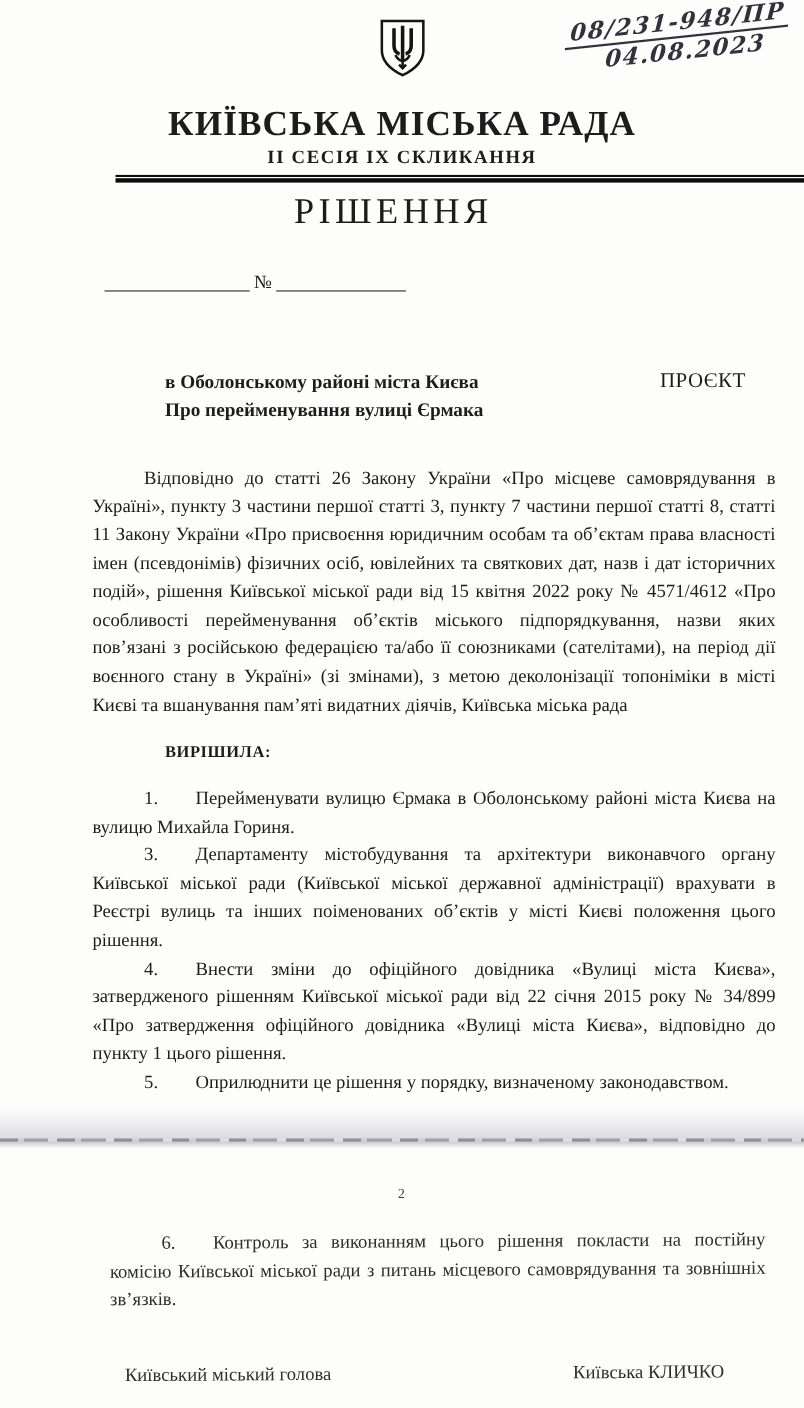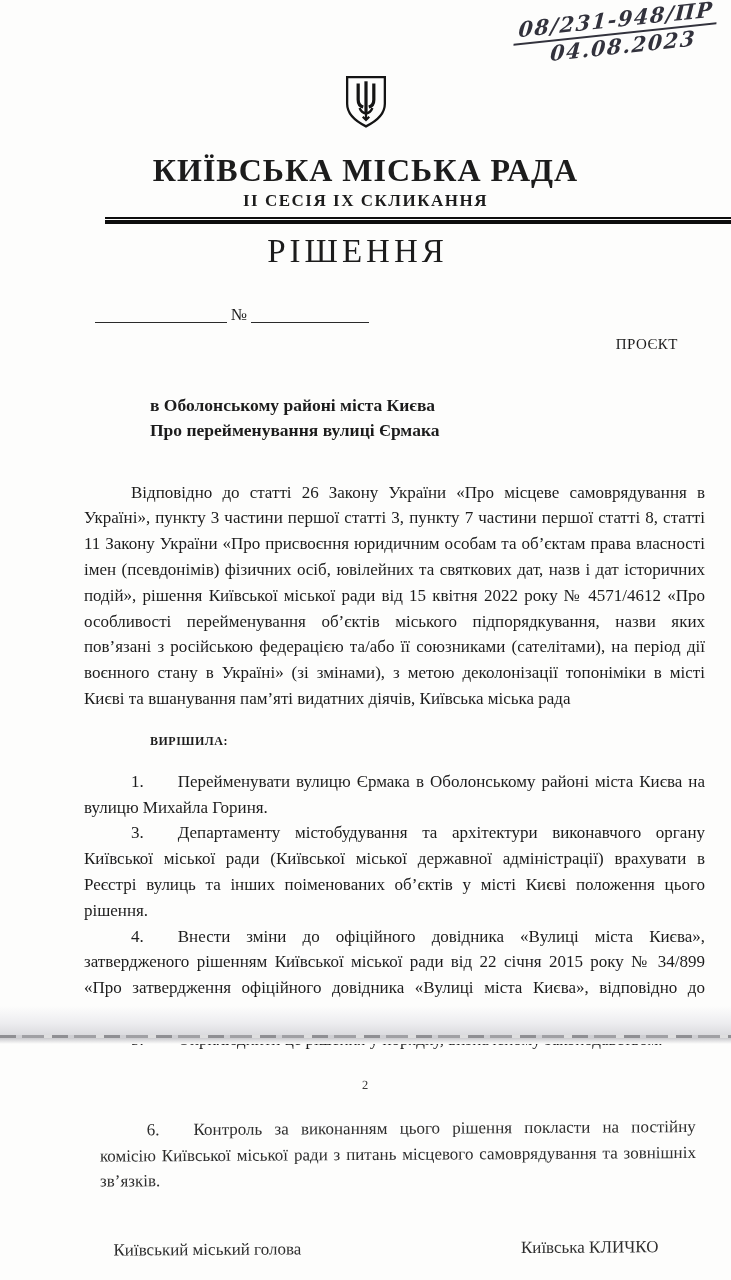--- a/index.html
+++ b/index.html
@@ -16,21 +16,21 @@
   .handwriting{
     position:absolute;top:8px;right:14px;
     transform:rotate(-6deg) skewX(-10deg);
     font-style:italic;font-family:"DejaVu Serif",serif;
     color:#32323c;text-align:center;line-height:1.15;
     font-size:21px;letter-spacing:1.5px;font-weight:bold;
   }
   .handwriting .hw-line1{border-bottom:2px solid #32323c;padding:0 4px 1px 4px;display:inline-block;}
   .handwriting .hw-line2{display:block;padding-left:18px;}
   
-  .header{padding-top:58px;text-align:center;}
+  .header{text-align:center;}
   .emblem{display:block;margin:0 auto;width:46px;height:88px;}
   .org-name{
     margin:8px 0 0 0;font-size:32px;font-weight:bold;letter-spacing:1px;
     line-height:1.05;
   }
   .session-line{
     margin-top:3px;font-size:17px;font-weight:bold;letter-spacing:1.5px;
   }
   .rule{margin:6px 0 0 105px;}
   .rule-thin{height:2px;background:#0d0d0d;}
@@ -44,33 +44,33 @@
   .num-row{
     margin:32px 0 0 95px;display:flex;align-items:flex-end;
     font-size:17px;height:22px;
   }
   .blank{border-bottom:1.5px solid #2a2a2a;display:inline-block;}
   .blank-left{width:132px;}
   .blank-right{width:118px;}
   .no-sign{padding:0 4px 0 4px;line-height:1;}
   
   .proekt{
-    position:absolute;top:336px;right:53px;font-size:15px;letter-spacing:.5px;
+    position:absolute;top:336px;right:53px;font-size:19px;letter-spacing:.5px;
   }
   
   .doc-title{
     margin:70px 0 0 150px;font-weight:bold;font-size:17.5px;line-height:1.45;
   }
   
   .body-text{font-size:17px;line-height:25.8px;}
   .preamble{
     margin:36px 26px 0 84px;text-align:justify;text-indent:47px;
   }
   .resolved{
-    margin:22px 0 0 150px;font-weight:bold;font-size:12px;letter-spacing:.5px;
+    margin:22px 0 0 150px;font-weight:bold;font-size:15px;letter-spacing:.5px;
   }
   .items{margin:20px 26px 0 84px;}
   .item{margin:0;text-align:justify;text-indent:47px;}
   .inum{margin-right:34px;}
   
   .page-break{
     position:absolute;top:1006px;left:0;width:731px;height:32px;
     background:linear-gradient(#fdfdfc 0%,#ececef 55%,#d6d6da 100%);
   }
   .page-break::after{

